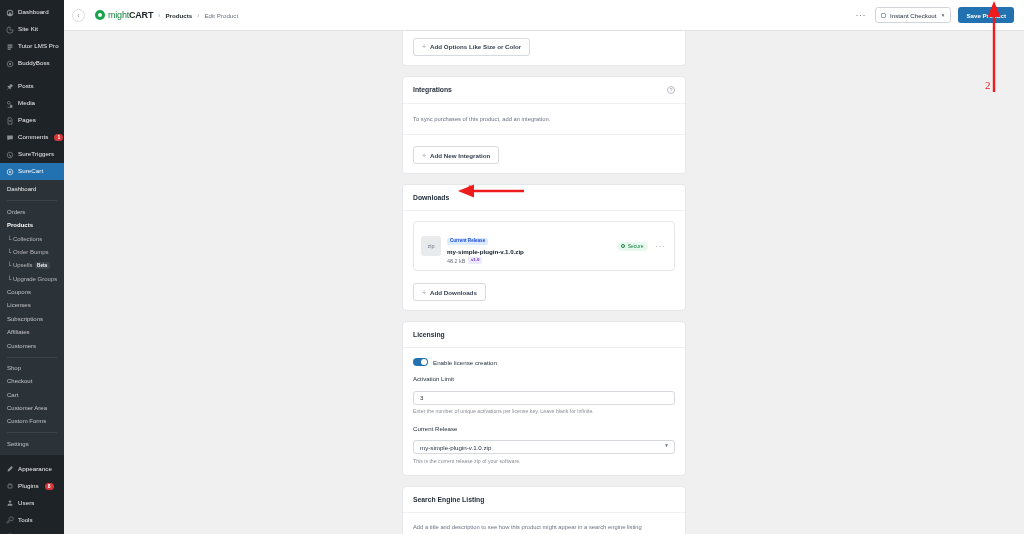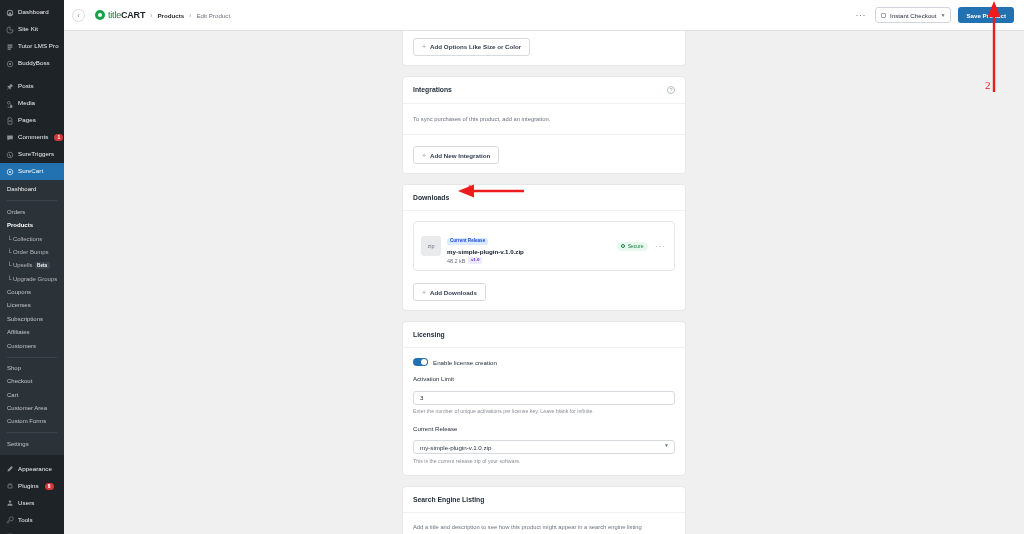--- a/index.html
+++ b/index.html
@@ -392,21 +392,21 @@
 </div>
 
 <div id="main">
 
   <div id="topbar">
     <div class="back-btn">‹</div>
     <div class="brand">
       <span class="brand-mark">
           <i></i>
         </span>
-      <span class="brand-text"><span class="sure">title</span><span>CART</span></span>
+      <span class="brand-text"><span class="sure">might</span><span>CART</span></span>
     </div>
     <span class="crumb-sep">›</span>
     <span class="crumb">Products</span>
     <span class="crumb-sep">›</span>
     <span class="crumb last">Edit Product</span>
 
     <div class="top-right">
       <span class="dots-btn">···</span>
       <div class="checkout-select">
         <span class="cs-dot"></span>

